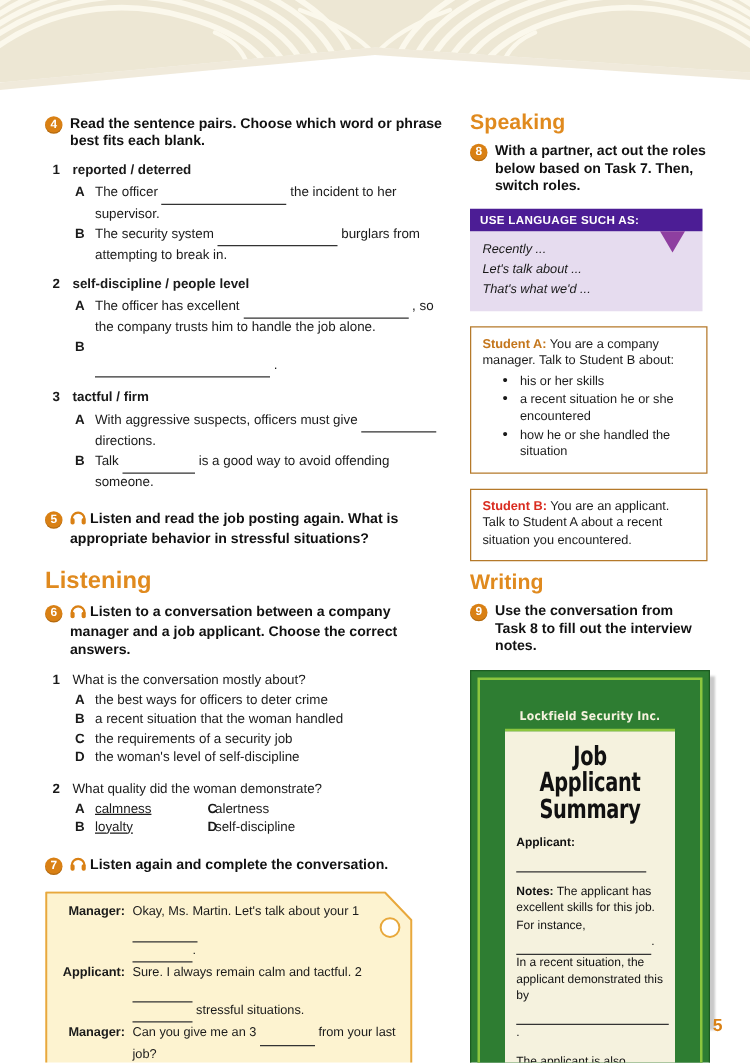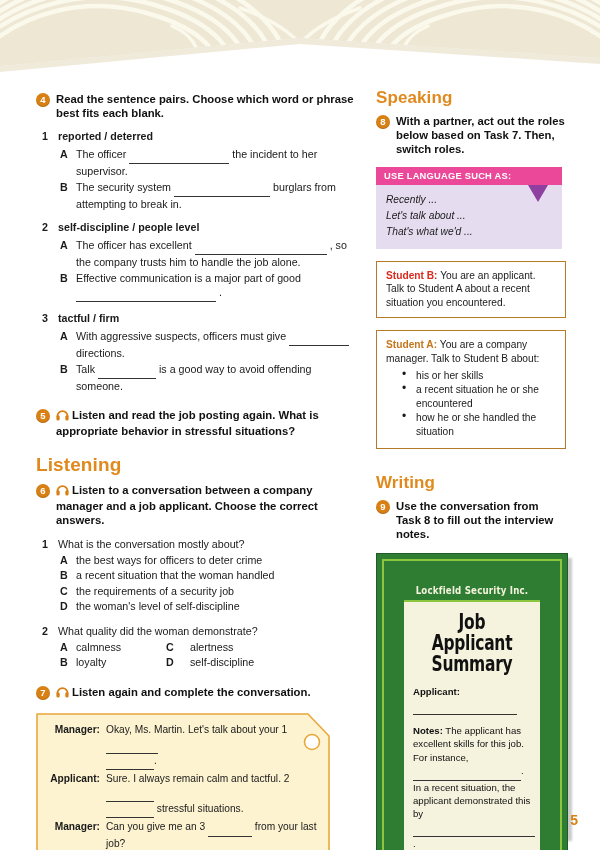--- a/index.html
+++ b/index.html
@@ -49,36 +49,36 @@
   .item{margin:0 0 2px 0;padding-left:22px;position:relative;font-size:10.7px;line-height:14.4px;}
   .item .n{position:absolute;left:6px;top:0;font-weight:bold;}
   .item.lead{font-weight:bold;margin-top:9px;margin-bottom:3px;}
   .opt{position:relative;padding-left:40px;margin:0 0 1px 0;font-size:10.7px;line-height:14.4px;}
   .opt .L{position:absolute;left:24px;top:0;font-weight:bold;}
   .blank{display:inline-block;border-bottom:1px solid #333;vertical-align:-2px;}
 
   
   .optrow{position:relative;font-size:10.7px;line-height:14.6px;height:14.6px;}
   .optrow .c1{position:absolute;left:24px;font-weight:bold;}
-  .optrow .t1{position:absolute;left:40px;}
+  .optrow .t1{position:absolute;left:40px;text-decoration:underline;}
   .optrow .c2{position:absolute;left:130px;font-weight:bold;}
-  .optrow .t2{position:absolute;left:154px;}
+  .optrow .t2{position:absolute;left:136px;}
 
   
   #tagwrap{position:relative;margin-top:12px;width:300px;height:148px;}
   #tagwrap svg{position:absolute;left:0;top:0;}
   #tagtext{position:absolute;left:0;top:0;width:300px;height:148px;padding:10px 14px 0 12px;box-sizing:border-box;}
   .dlg{position:relative;padding-left:58px;font-size:10.2px;line-height:13.6px;margin-bottom:1.5px;}
   .dlg .who{position:absolute;left:0;top:0;font-weight:bold;text-align:right;width:52px;}
   .bl{display:inline-block;border-bottom:1px solid #333;vertical-align:-2px;}
 
   
   .uselang{position:relative;width:186px;margin-top:10px;}
   .ul-head{
-    background:#ec4899;color:#fff;font-size:9.3px;font-weight:bold;
+    background:#4c1d95;color:#fff;font-size:9.3px;font-weight:bold;
     letter-spacing:.25px;padding:4px 4px 4px 8px;position:relative;
   }
   .ul-flag{position:absolute;right:14px;top:100%;width:0;height:0;
     border-left:10px solid transparent;border-right:10px solid transparent;
     border-top:17px solid #8E3FA0;}
   .ul-body{background:#E6DCEF;padding:7px 10px 9px 10px;}
   .ul-body div{font-size:10.2px;font-style:italic;line-height:16px;color:#1a1a1a;}
 
   
   .stbox{
@@ -196,21 +196,21 @@
       <span>self-discipline / people level</span>
     </div>
     <div class="opt">
       <span class="L">A</span>
       <span>The officer has excellent</span>
       <span class="blank" style="width:132px">&nbsp;</span>
       <span>, so the company trusts him to handle the job alone.</span>
     </div>
     <div class="opt">
       <span class="L">B</span>
-      <span>Effective communication is a major part of good</span><br>
+      <br>
       <span class="blank" style="width:140px">&nbsp;</span>
       <span>.</span>
     </div>
 
     <div class="item lead">
       <span class="n">3</span>
       <span>tactful / firm</span>
     </div>
     <div class="opt">
       <span class="L">A</span>
@@ -358,35 +358,35 @@
         <span class="ul-flag"></span>
       </div>
       <div class="ul-body">
         <div>Recently ...</div>
         <div>Let's talk about ...</div>
         <div>That's what we'd ...</div>
       </div>
     </div>
 
     <div class="stbox">
-      <span class="nameB">Student B:</span>
-      <span>You are an applicant. Talk to Student A about a recent situation you encountered.</span>
-    </div>
-
-    <div class="stbox">
       <span class="nameA">Student A:</span>
       <span>You are a company manager. Talk to Student B about:</span>
       <ul>
         <li>his or her skills</li>
         <li>a recent situation he or she encountered</li>
         <li>how he or she handled the situation</li>
       </ul>
     </div>
 
-    <div class="sec-head right" style="margin-top:24px">Writing</div>
+    <div class="stbox">
+      <span class="nameB">Student B:</span>
+      <span>You are an applicant. Talk to Student A about a recent situation you encountered.</span>
+    </div>
+
+    <div class="sec-head right" style="margin-top:7px">Writing</div>
 
     <div class="task">
       <span class="tasknum">9</span>
       <div class="taskbody">Use the conversation from Task 8 to fill out the interview notes.</div>
     </div>
 
     <div class="cardwrap">
       <div class="cardshadow"></div>
       <div class="card">
         <div class="card-inner">

